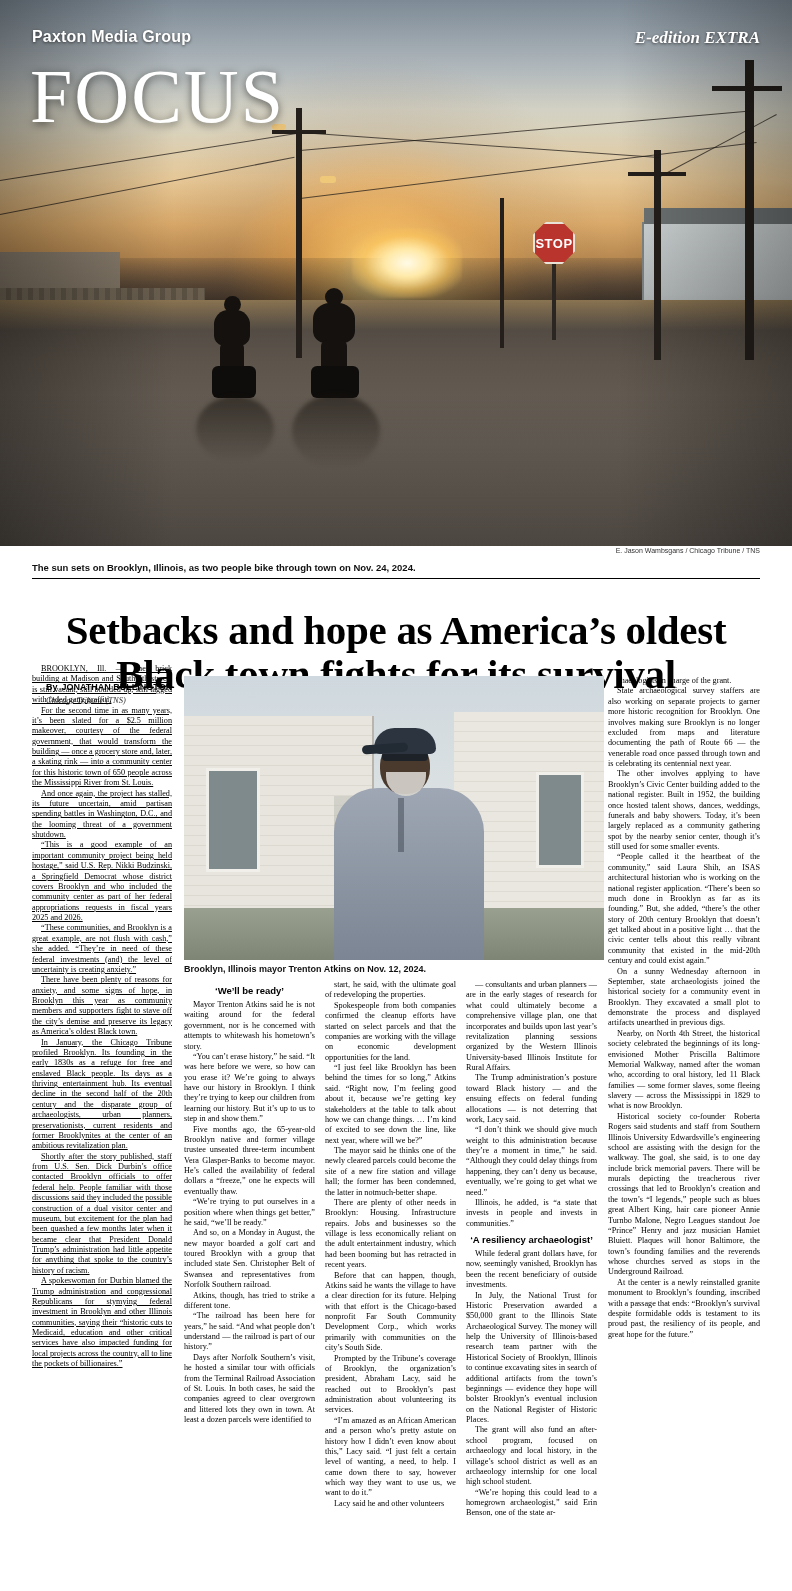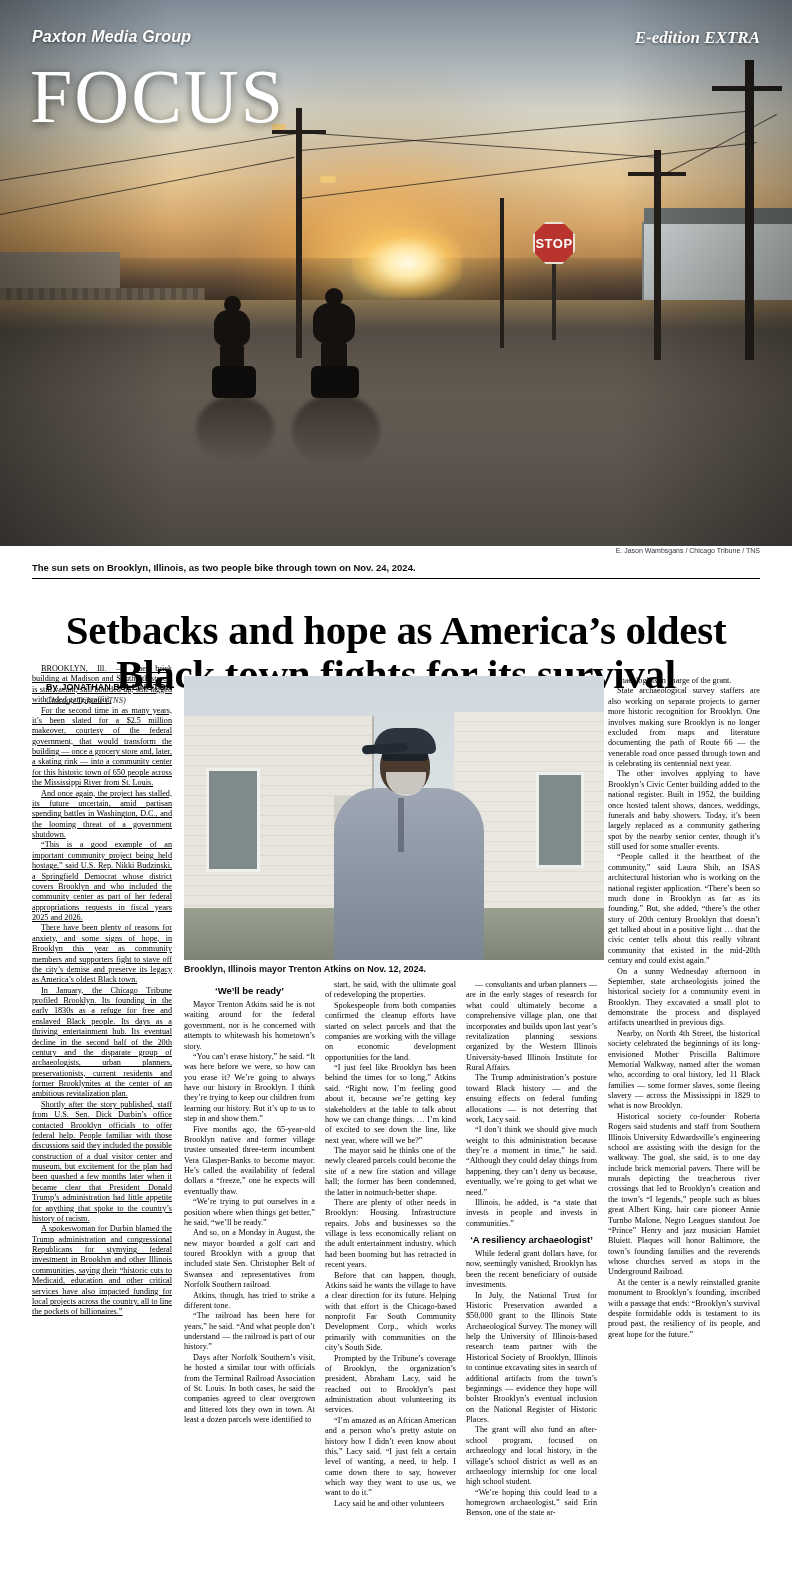--- a/index.html
+++ b/index.html
@@ -106,21 +106,20 @@
     background:
       linear-gradient(to right, rgba(0,0,0,.34), rgba(0,0,0,0) 22%, rgba(0,0,0,0) 78%, rgba(0,0,0,.3)),
       linear-gradient(to bottom, rgba(0,0,0,.30), rgba(0,0,0,0) 20%, rgba(0,0,0,0) 72%, rgba(0,0,0,.35));
   }
 
   .brandbar { position:absolute; top:28px; left:32px; z-index:6; }
   .brand {
     font-family:"Liberation Sans", sans-serif;
     font-size:16px; font-weight:bold; color:#fff; letter-spacing:.2px;
     text-shadow:0 1px 3px rgba(0,0,0,.6);
-    font-style:italic;
   }
   .editionbar {
     position:absolute; top:28px; right:32px; z-index:6;
     font-family:"Liberation Serif", serif; font-size:17px; font-style:italic;
     font-weight:bold; color:#fff; text-shadow:0 1px 3px rgba(0,0,0,.6);
   }
   .focus-word {
     position:absolute; top:58px; left:30px; z-index:6;
     font-family:"Liberation Serif", serif; font-size:76px; line-height:1;
     color:#fff; letter-spacing:2px; text-shadow:0 2px 8px rgba(0,0,0,.55);
@@ -340,20 +339,21 @@
     <div class="ip-glasses"></div>
     <div class="ip-cap"></div>
   </div>
   <div class="inner-caption">Brooklyn, Illinois mayor Trenton Atkins on Nov. 12, 2024.</div>
 
   <div class="col" id="col1">
     <p class="first">BROOKLYN, Ill. — The brick building at Madison and South 5th streets is still vacant, still boarded up, still tagged with faded gang graffiti.</p>
     <p>For the second time in as many years, it’s been slated for a $2.5 million makeover, courtesy of the federal government, that would transform the building — once a grocery store and, later, a skating rink — into a community center for this historic town of 650 people across the Mississippi River from St. Louis.</p>
     <p>And once again, the project has stalled, its future uncertain, amid partisan spending battles in Washington, D.C., and the looming threat of a government shutdown.</p>
     <p>“This is a good example of an important community project being held hostage,” said U.S. Rep. Nikki Budzinski, a Springfield Democrat whose district covers Brooklyn and who included the community center as part of her federal appropriations requests in fiscal years 2025 and 2026.</p>
+    <p>“These communities, and Brooklyn is a great example, are not flush with cash,” she added. “They’re in need of these federal investments (and) the level of uncertainty is creating anxiety.”</p>
     <p>There have been plenty of reasons for anxiety, and some signs of hope, in Brooklyn this year as community members and supporters fight to stave off the city’s demise and preserve its legacy as America’s oldest Black town.</p>
     <p>In January, the Chicago Tribune profiled Brooklyn. Its founding in the early 1830s as a refuge for free and enslaved Black people. Its days as a thriving entertainment hub. Its eventual decline in the second half of the 20th century and the disparate group of archaeologists, urban planners, preservationists, current residents and former Brooklynites at the center of an ambitious revitalization plan.</p>
     <p>Shortly after the story published, staff from U.S. Sen. Dick Durbin’s office contacted Brooklyn officials to offer federal help. People familiar with those discussions said they included the possible construction of a dual visitor center and museum, but excitement for the plan had been quashed a few months later when it became clear that President Donald Trump’s administration had little appetite for anything that spoke to the country’s history of racism.</p>
     <p>A spokeswoman for Durbin blamed the Trump administration and congressional Republicans for stymying federal investment in Brooklyn and other Illinois communities, saying their “historic cuts to Medicaid, education and other critical services have also impacted funding for local projects across the country, all to line the pockets of billionaires.”</p>
   </div>
 
   <div class="col" id="col2">
     <div class="subhead">‘We’ll be ready’</div>
     <p class="first">Mayor Trenton Atkins said he is not waiting around for the federal government, nor is he concerned with attempts to whitewash his hometown’s story.</p>
     <p>“You can’t erase history,” he said. “It was here before we were, so how can you erase it? We’re going to always have our history in Brooklyn. I think they’re trying to keep our children from learning our history. But it’s up to us to step in and show them.”</p>

